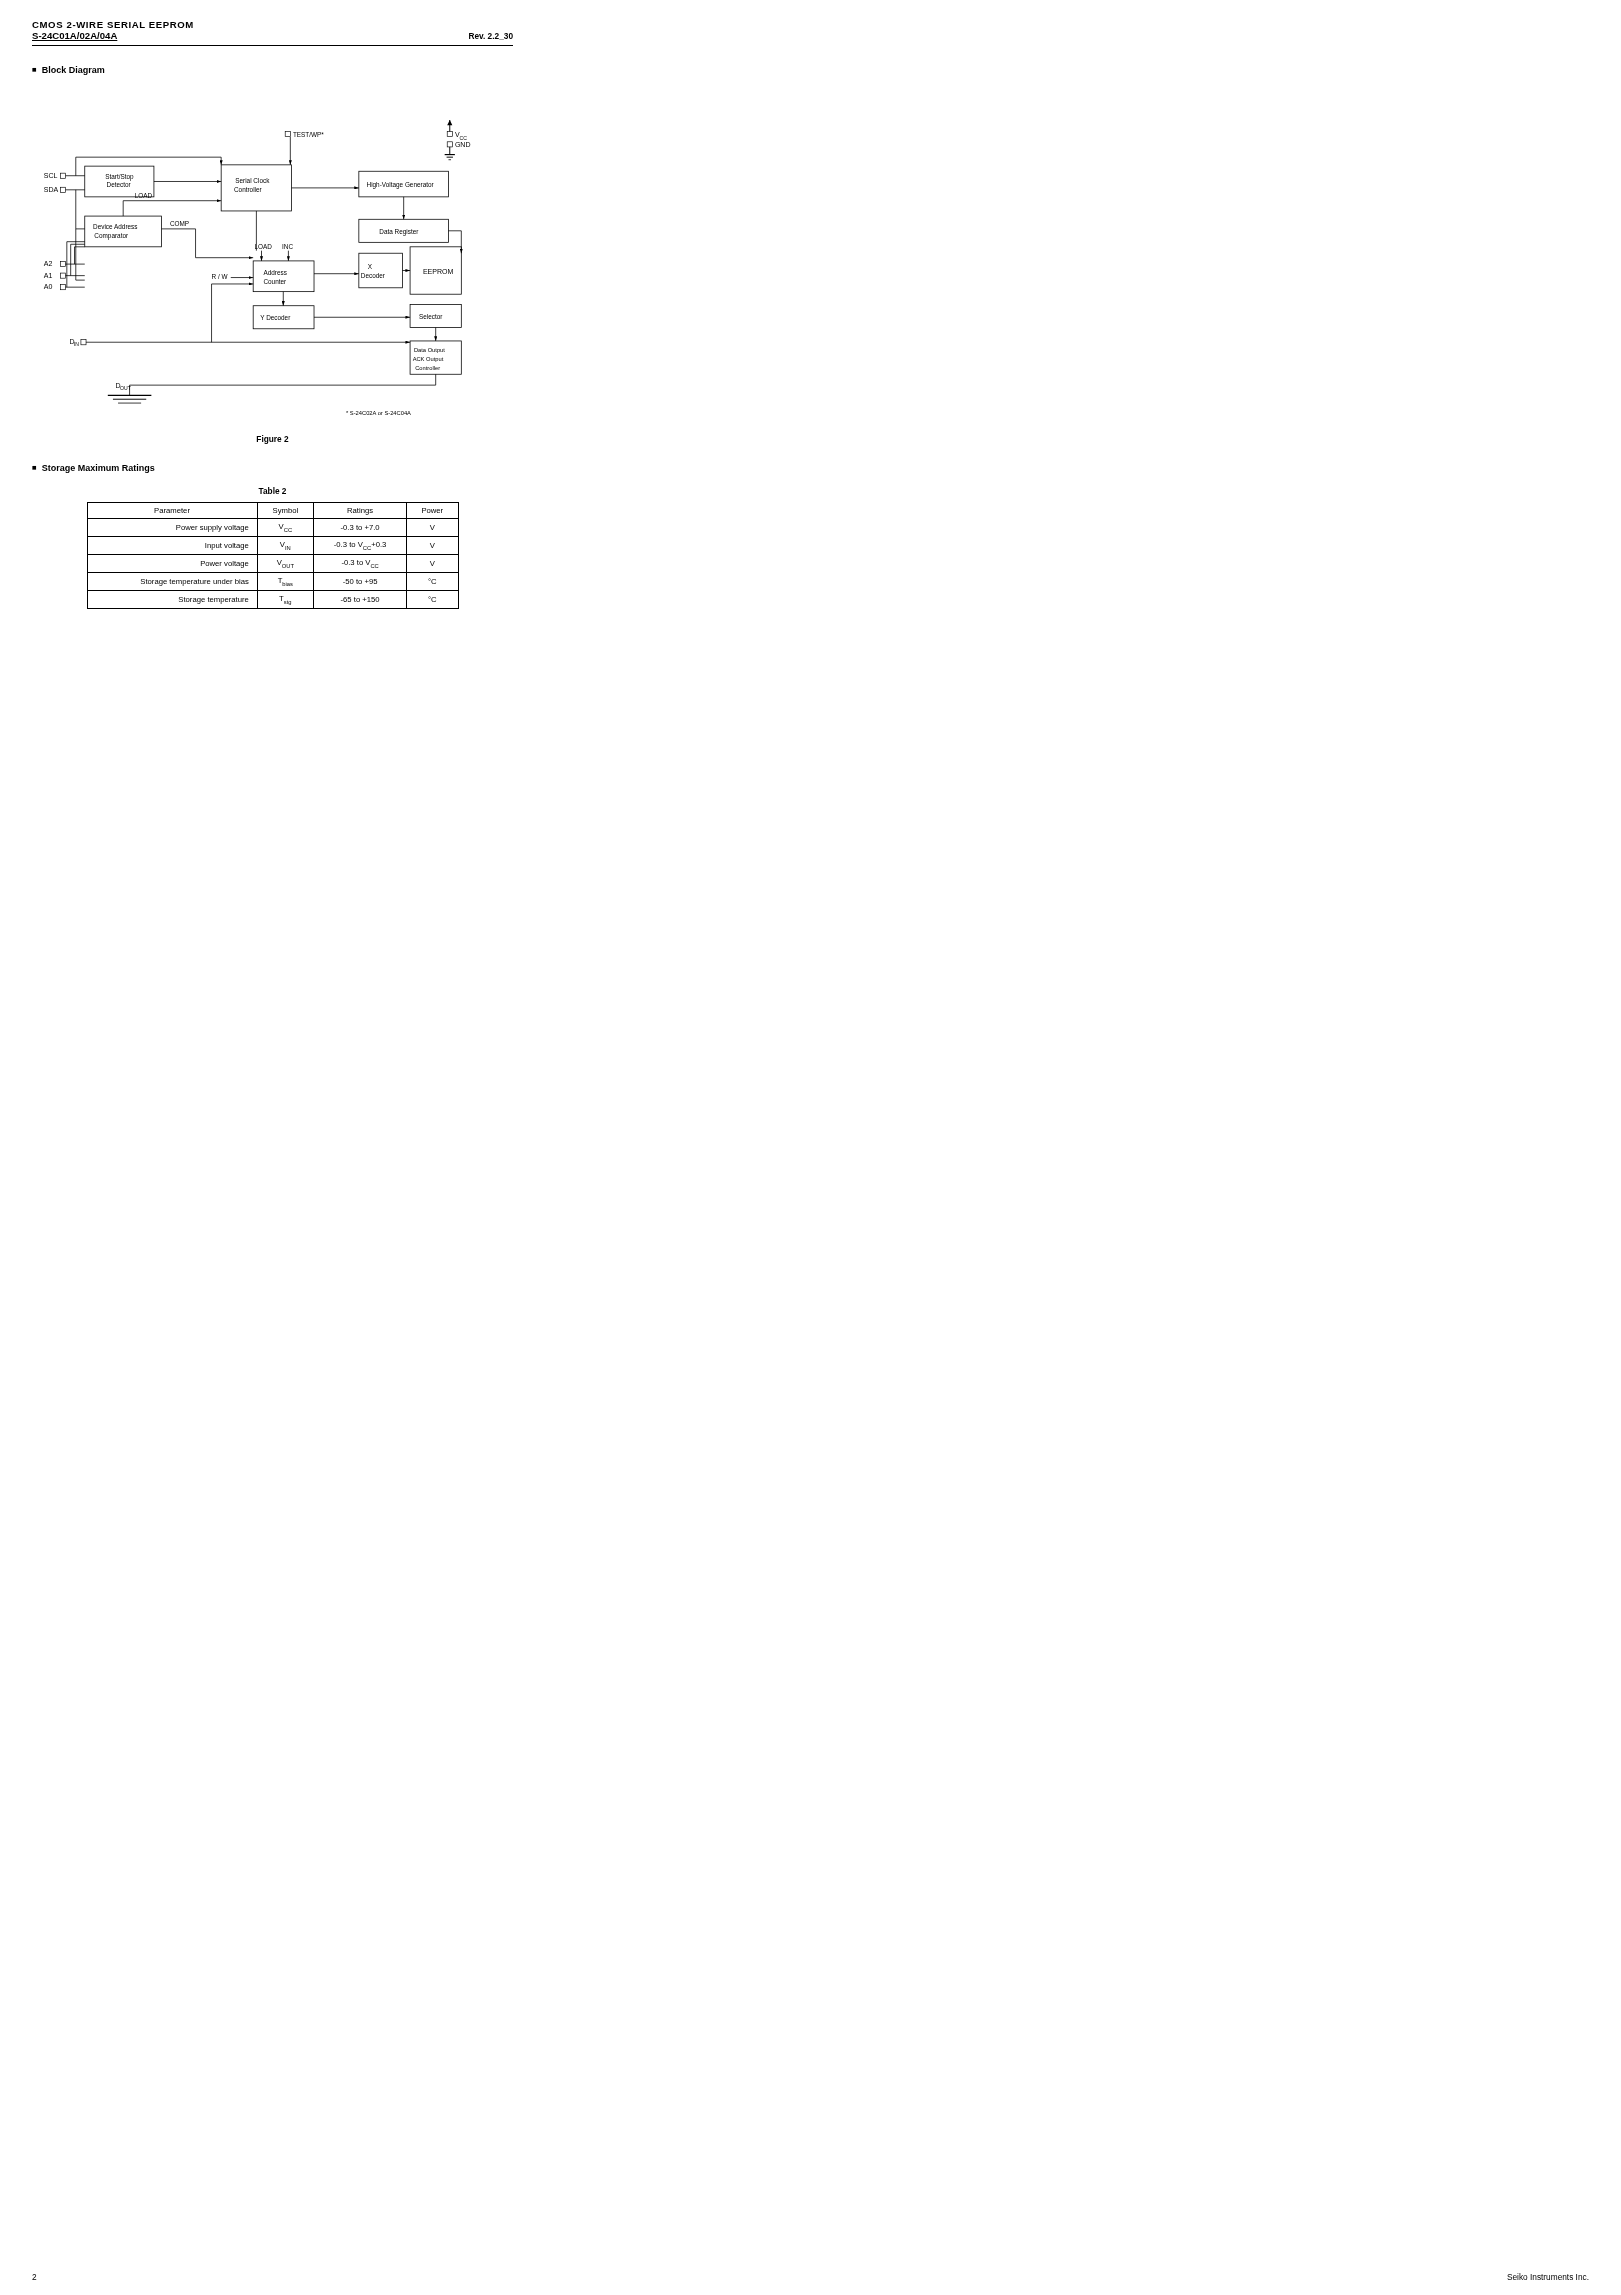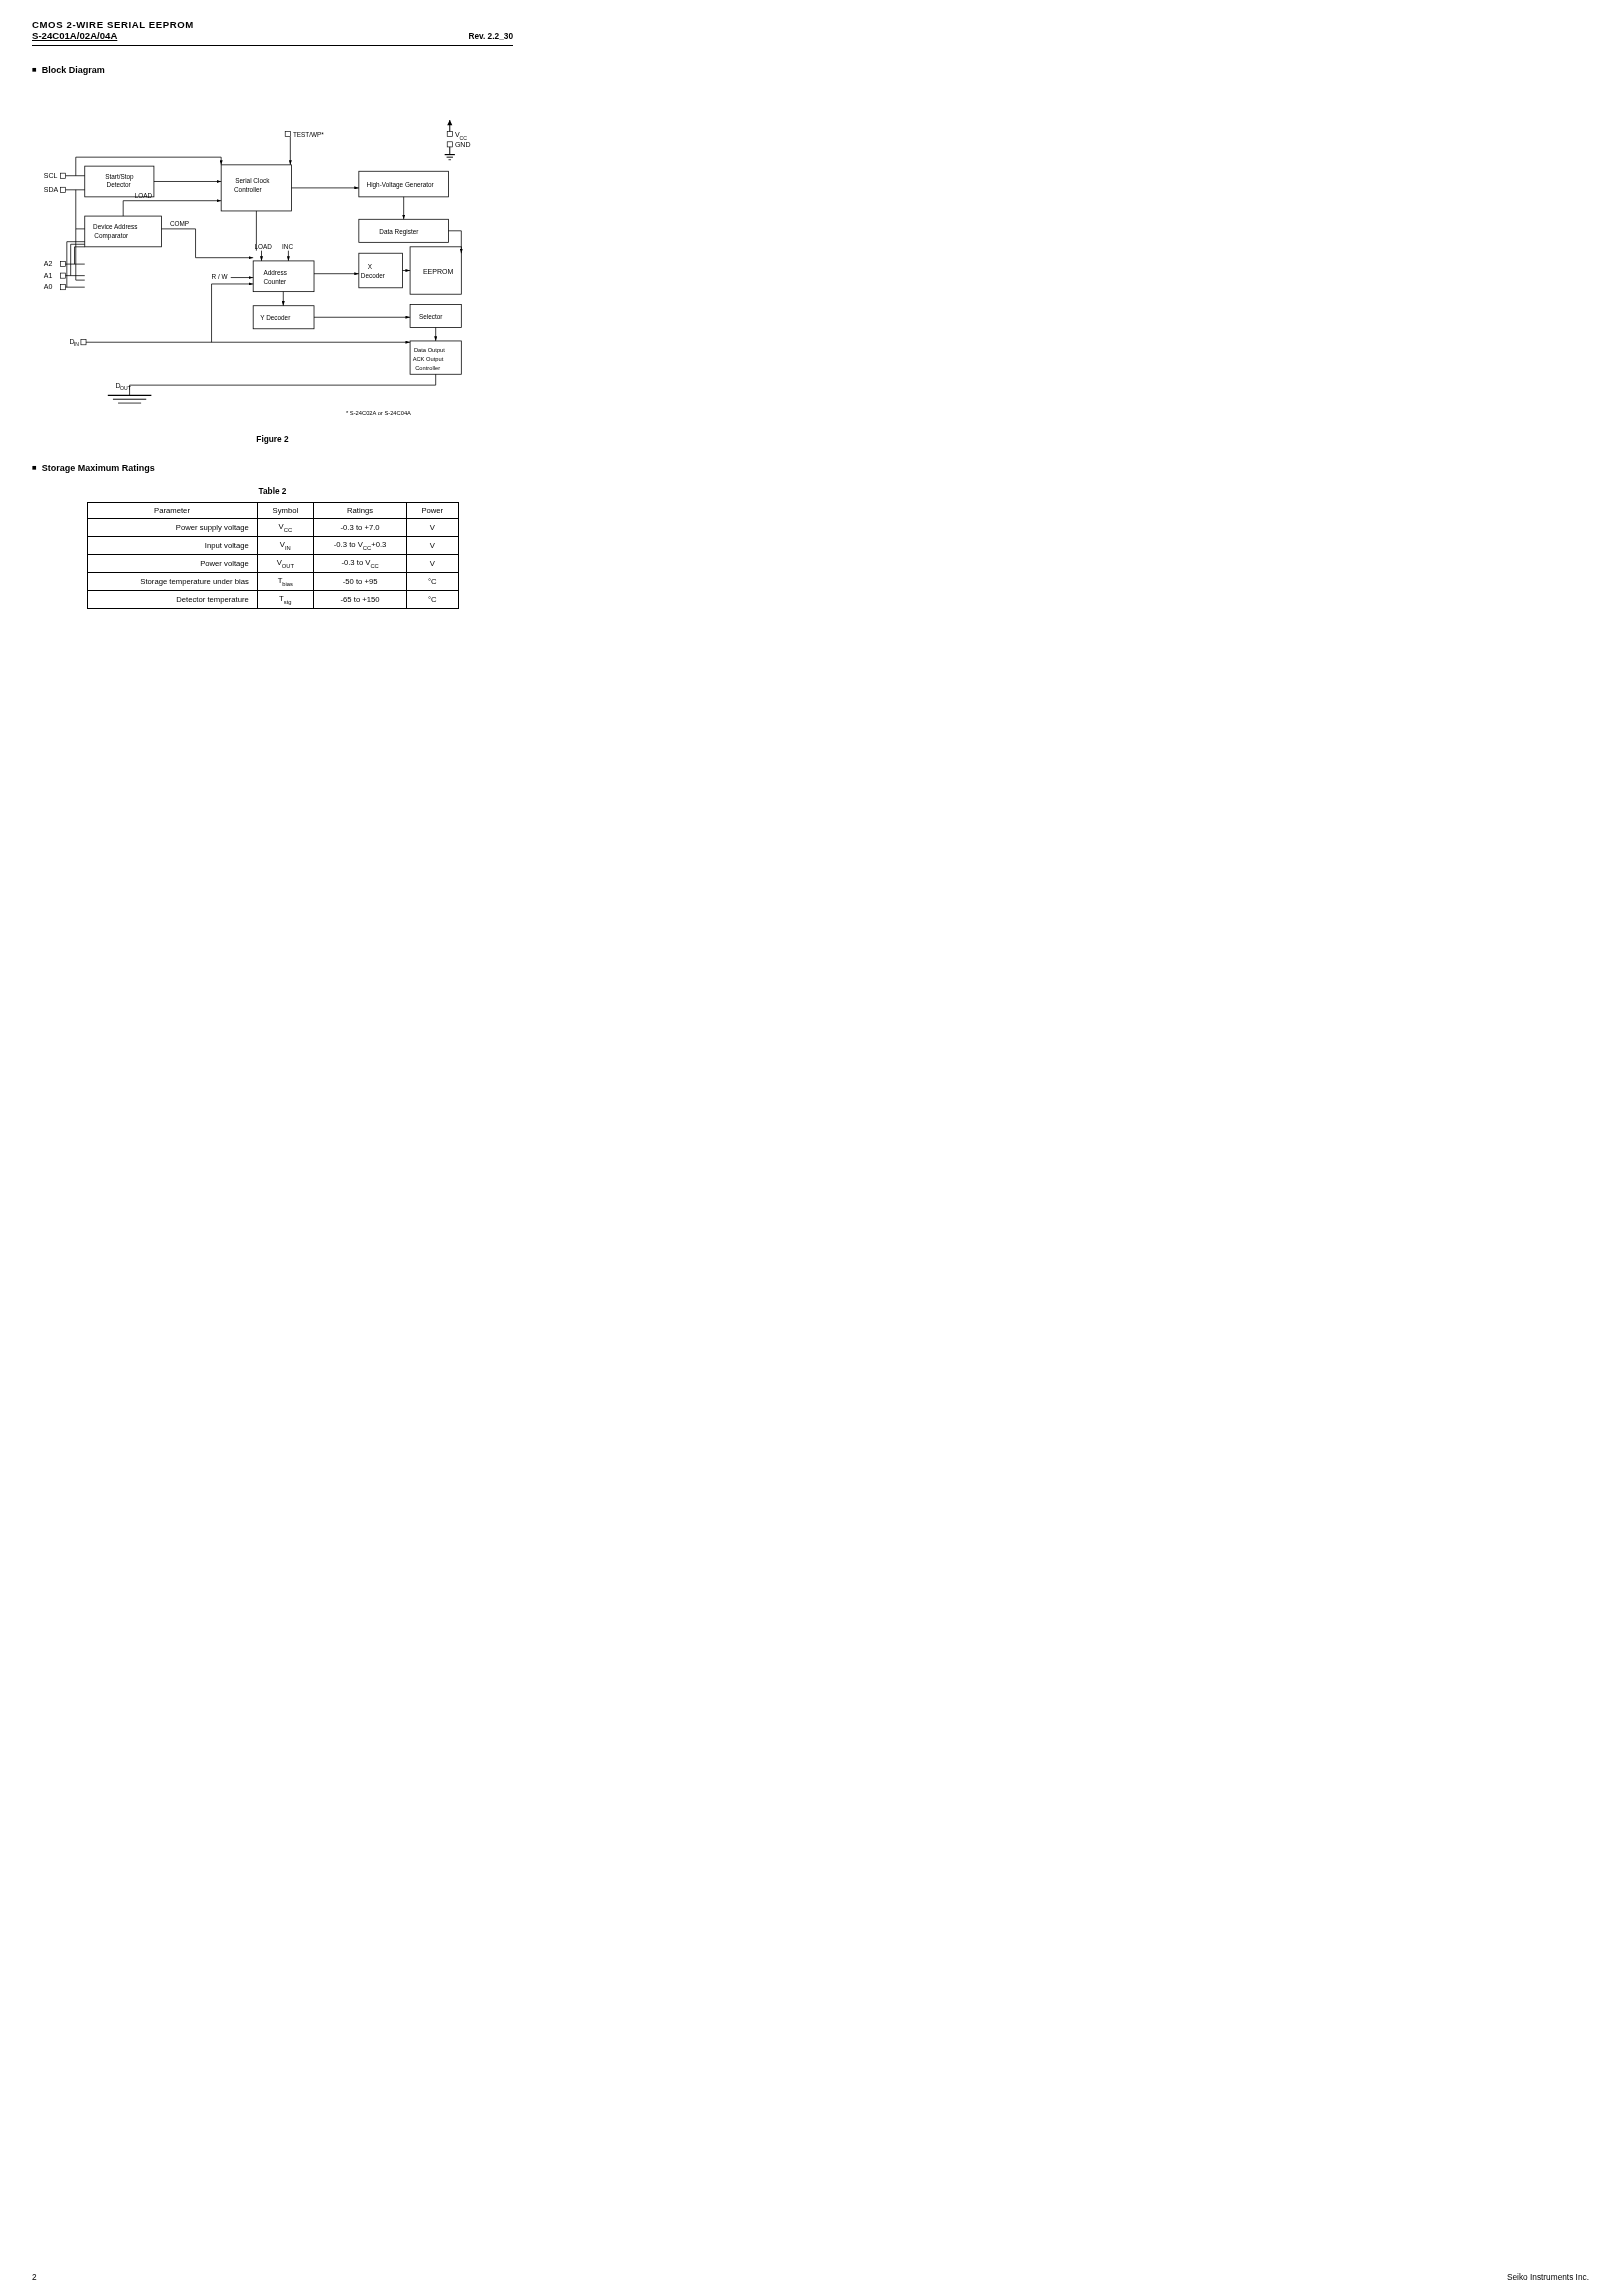--- a/index.html
+++ b/index.html
@@ -343,21 +343,21 @@
         <td>-0.3 to V<sub>CC</sub></td>
         <td>V</td>
       </tr>
       <tr>
         <td class="left-col">Storage temperature under bias</td>
         <td>T<sub>bias</sub></td>
         <td>-50 to +95</td>
         <td>°C</td>
       </tr>
       <tr>
-        <td class="left-col">Detector temperature</td>
+        <td class="left-col">Storage temperature</td>
         <td>T<sub>stg</sub></td>
         <td>-65 to +150</td>
         <td>°C</td>
       </tr>
     </tbody>
   </table>
 </div>
 
 <div class="footer">
   <span>2</span>

